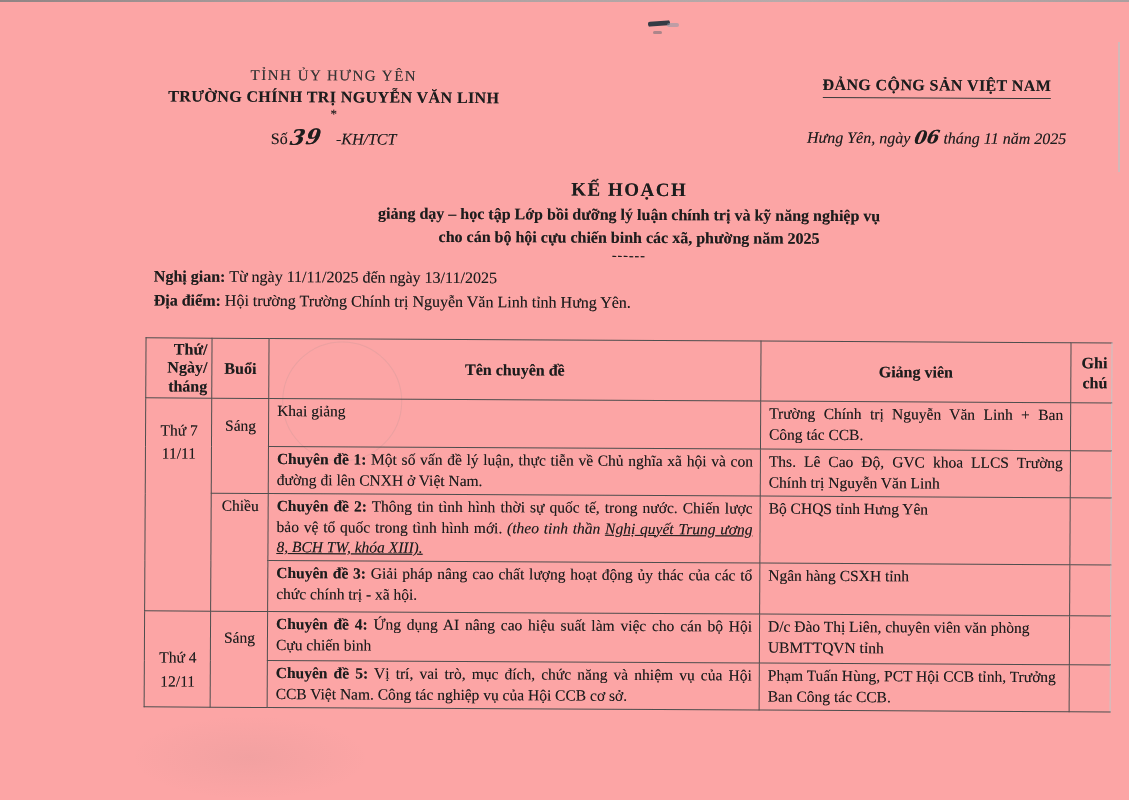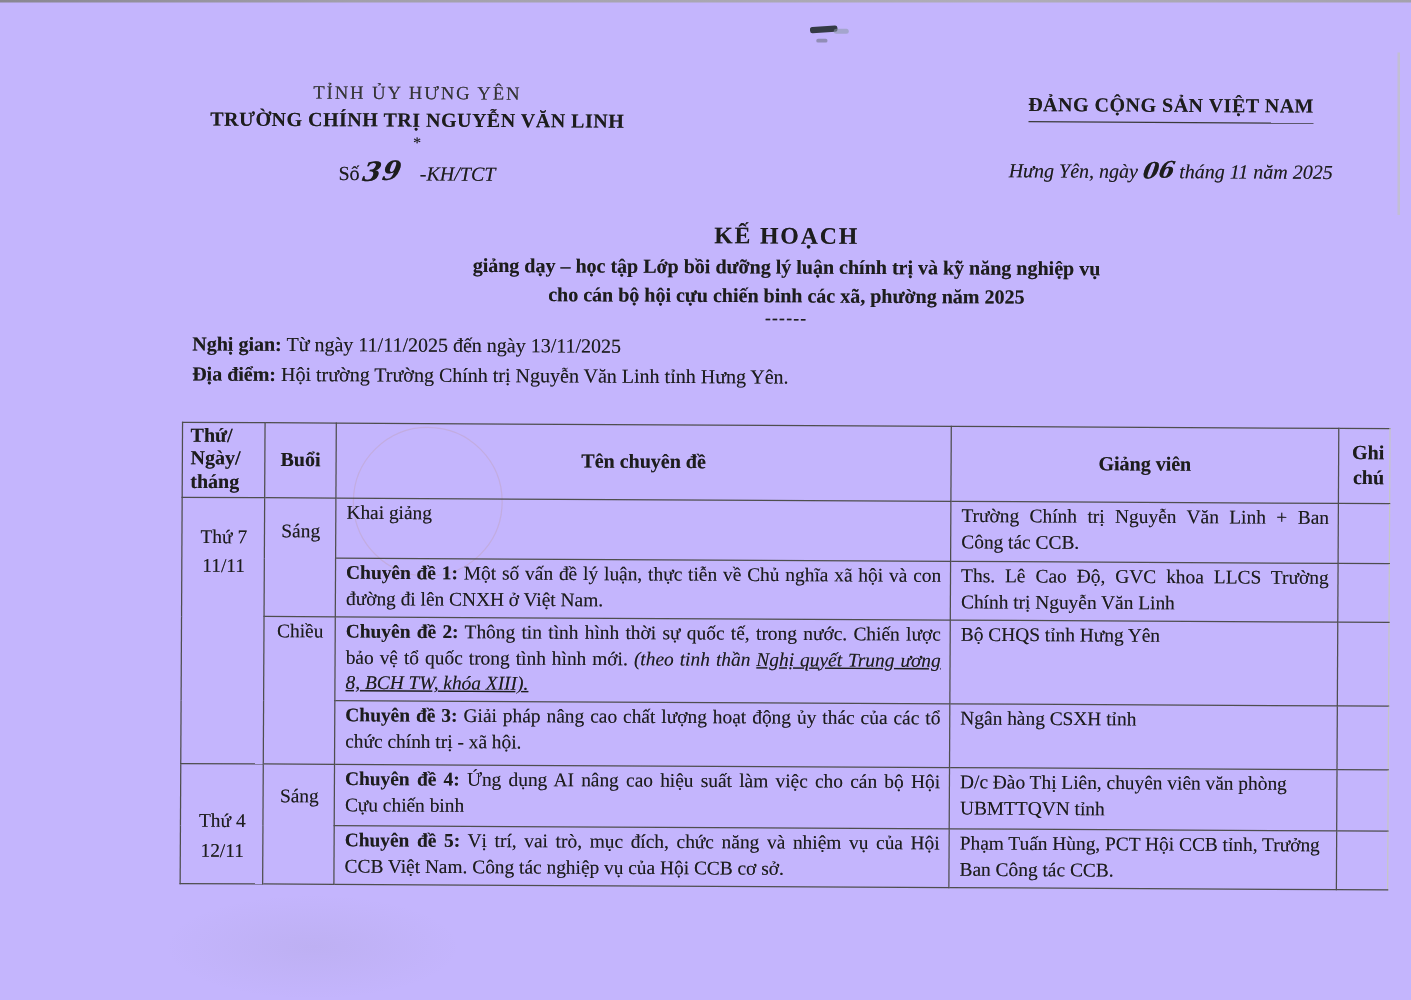--- a/index.html
+++ b/index.html
@@ -1,18 +1,18 @@
 <!DOCTYPE html>
 <html><head>
 <meta charset="utf-8">
 <style>
   html,body { margin:0; padding:0; background:#e8e8e8; }
   .page {
     position:relative; width:1129px; height:800px; margin:0 auto;
-    background:#c4b5fd; overflow:hidden;
+    background:#fca5a5; overflow:hidden;
     font-family:"Liberation Serif","DejaVu Serif",serif;
     color:#1d1d1d;
     text-shadow:0 0 .5px rgba(30,30,30,.55);
   }
   .scan-top-edge { position:absolute; left:0; top:0; width:100%; height:2px;
     background:linear-gradient(to right,#7e7e7e,#9b9b9b 25%,#ababab 70%,#9e9e9e); opacity:.85; }
   .smudge-main { position:absolute; left:648px; top:21px; width:22px; height:5px;
     background:#353b45; border-radius:2px; transform:rotate(-4deg); }
   .smudge-tail { position:absolute; left:667px; top:23px; width:12px; height:4px;
     background:#8b97a5; opacity:.55; border-radius:2px; }
@@ -56,21 +56,21 @@
   .b { font-weight:bold; }
   .i { font-style:italic; }
   .u { text-decoration:underline; }
 
   
   table.sched { position:absolute; left:147px; top:337px; width:966px;
     border-collapse:collapse; table-layout:fixed; background:transparent; }
   .sched th, .sched td { border:1px solid #4e4e4e; }
   .sched th { font-size:16px; font-weight:bold; vertical-align:middle; text-align:center; padding:2px 4px; }
   tr.head { height:57px; }
-  th.c1 { text-align:left; padding-left:6px; white-space:pre-line; line-height:1.15; }
+  th.c1 { text-align:right; padding-left:6px; white-space:pre-line; line-height:1.15; }
   th.c5 { text-align:right; padding-left:5px; line-height:1.25; }
   .sched td { vertical-align:top; padding:2px 7px 3px 8px; font-size:15.5px; line-height:1.32; }
   td.day { text-align:center; line-height:1.5; padding-top:20px; }
   td.day2 { padding-top:34px; }
   td.session { text-align:center; }
   td.sess-pad1 { padding-top:17px; }
   td.sess-pad2 { padding-top:2px; }
   td.sess-pad3 { padding-top:16px; }
   td.topic { text-align:justify; }
   td.just { text-align:justify; }

